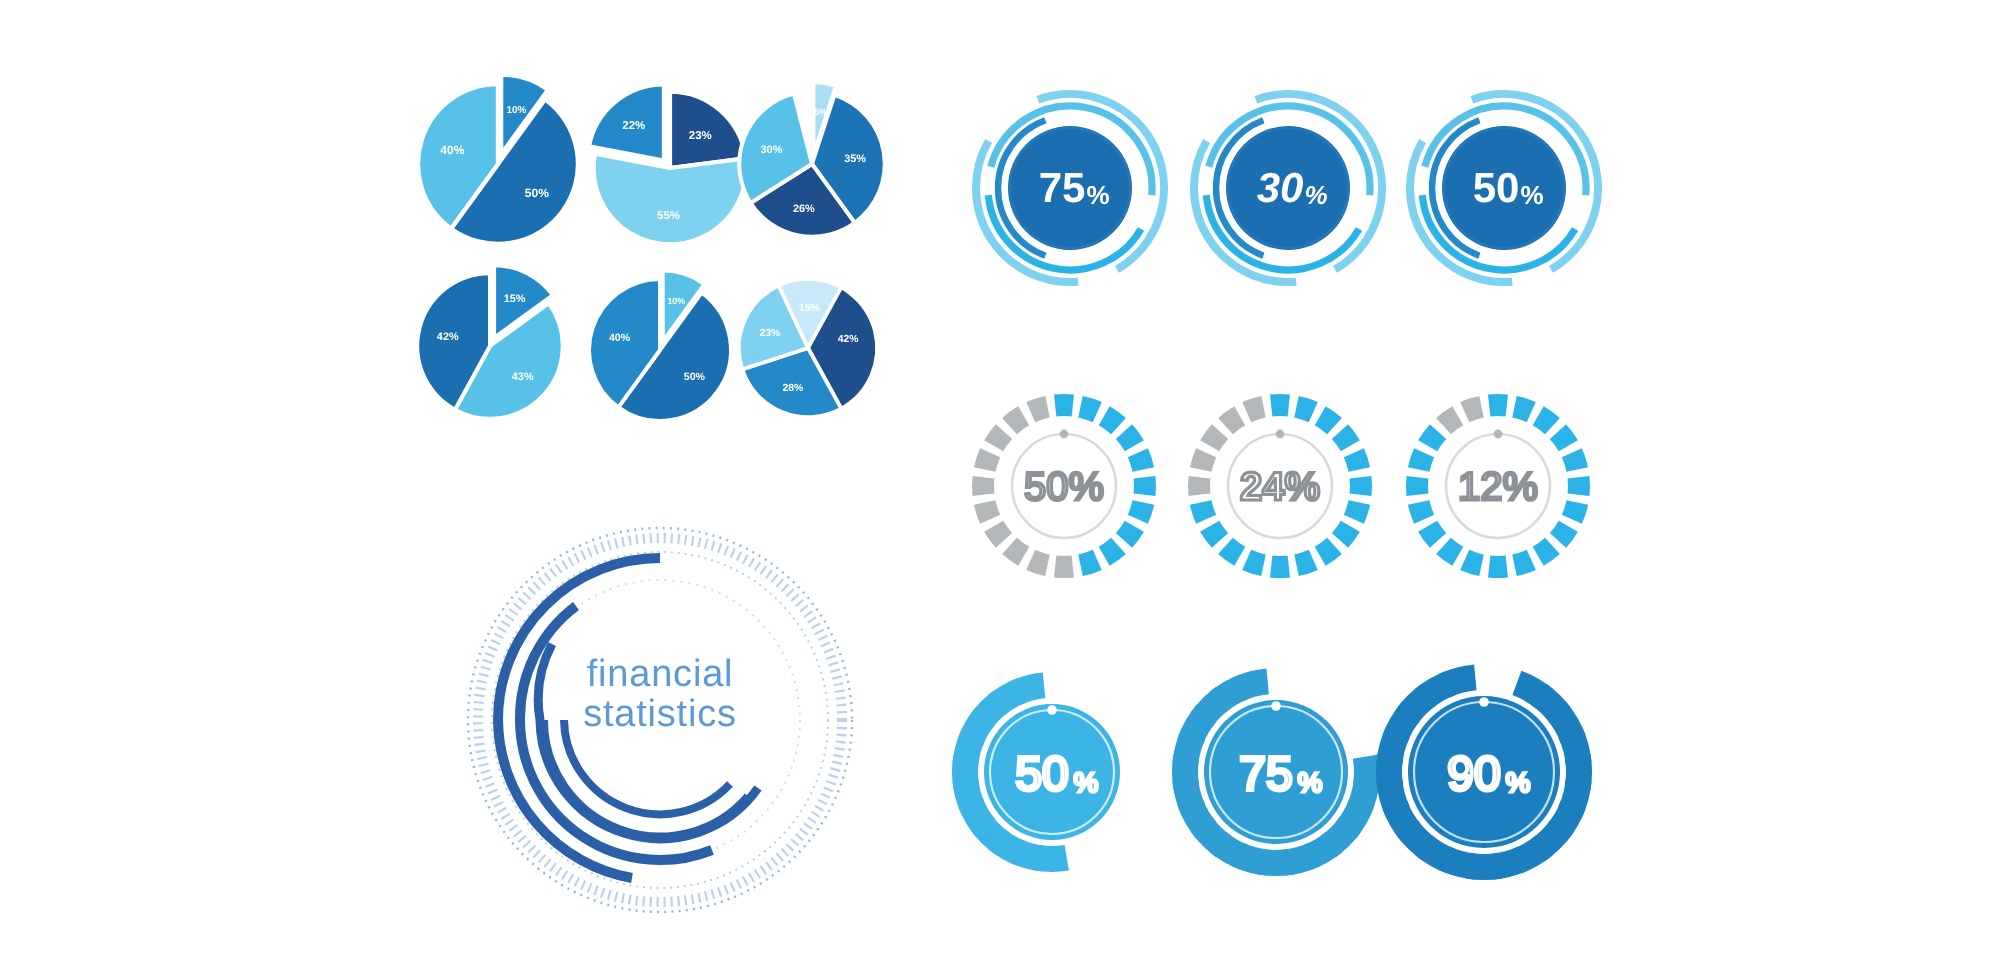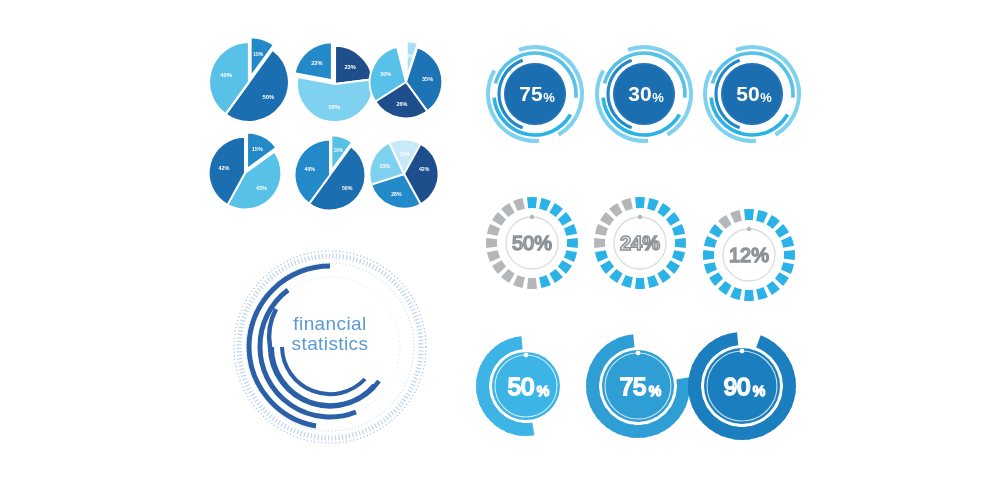--- a/index.html
+++ b/index.html
@@ -120,21 +120,21 @@
           <path d="M 44 44 L 63.27014696406862 79.05226720175455 A 40 40 0 0 1 5.957739348193861 56.3606797749979 Z" fill="#2389c9" stroke="#ffffff" stroke-width="2.2" stroke-linejoin="round"></path>
           <text x="35.16501073556773" y="68.91463566131803" text-anchor="middle" class="pielabel" font-size="6">28%</text>
           <path d="M 44 44 L 5.957739348193861 56.3606797749979 A 40 40 0 0 1 26.96882833739708 7.806917901359228 Z" fill="#7fd2ef" stroke="#ffffff" stroke-width="2.2" stroke-linejoin="round"></path>
           <text x="21.97388898358445" y="37.06845062476527" text-anchor="middle" class="pielabel" font-size="6">23%</text>
           <path d="M 44 44 L 26.96882833739708 7.806917901359228 A 40 40 0 0 1 63.2701469640686 8.947732798245447 Z" fill="#c8e9fa" stroke="#ffffff" stroke-width="2.2" stroke-linejoin="round"></path>
           <text x="44.75385821787509" y="22.611842551222445" text-anchor="middle" class="pielabel" font-size="6">15%</text>
         </g>
     </svg>
   </div>
 
-  <div class="cell" style="left:224px;top:244px;">
+  <div class="cell" style="left:224px;top:257px;">
     <svg width="212" height="206" viewBox="0 0 212 206">
       <g>
         <circle cx="106" cy="103" r="96" fill="none" stroke="#7fa9d8" stroke-width="1.2" stroke-dasharray="1 2.6" opacity="0.85"></circle>
         <circle cx="106" cy="103" r="91" fill="none" stroke="#8fb4dd" stroke-width="5" stroke-dasharray="1.1 2.4" opacity="0.6"></circle>
         <circle cx="106" cy="103" r="84" fill="none" stroke="#9dbfe2" stroke-width="1" stroke-dasharray="1 2.4" opacity="0.75"></circle>
         <circle cx="106" cy="103" r="70" fill="none" stroke="#aac9e8" stroke-width="1" stroke-dasharray="1 3" opacity="0.6"></circle>
       </g>
       <g fill="none" stroke="#2b5fa8" stroke-linecap="butt">
         <path d="M 106 22 A 81 81 0 0 0 25 103 A 81 81 0 0 0 92 182" stroke-width="5"></path>
         <path d="M 64 46 A 70 70 0 0 0 36 103 A 70 70 0 0 0 132 168" stroke-width="5"></path>
@@ -155,21 +155,21 @@
           <path d="M 87.50704155516199 72.5 A 41 41 0 0 1 11.156017378238431 55.573385452654" fill="none" stroke="#2bb3e8" stroke-width="3.6" stroke-linecap="butt"></path>
           <path d="M 12.397041122148195 41.388419150796665 A 41 41 0 0 1 92.84398262176157 55.57338545265401" fill="none" stroke="#57c1e8" stroke-width="3.6" stroke-linecap="butt"></path>
           <path d="M 39.687274840275926 85.8289343482927 A 36 36 0 0 1 39.687274840275904 18.171065651707302" fill="none" stroke="#2389c9" stroke-width="3.2" stroke-linecap="butt"></path>
           <circle cx="52" cy="52" r="31" fill="#1b6eb0"></circle>
           <circle cx="52" cy="52" r="30" fill="none" stroke="#2f7fc0" stroke-width="1.2" opacity="0.55"></circle>
           <text x="48" y="59" text-anchor="middle" class="ringnum">75</text>
           <text x="66" y="60" text-anchor="middle" class="ringpct">%</text>
         </g>
     </svg>
   </div>
-  <div class="cell" style="left:592px;top:42px;">
+  <div class="cell" style="left:592px;top:42px;font-style:italic;">
     <svg width="104" height="104" viewBox="0 0 104 104">
       <g class="ring-target">
           <path d="M 35.92505326369357 7.834446823062301 A 47 47 0 0 1 75.5 92.70319397786861" fill="none" stroke="#7fd2ef" stroke-width="4" stroke-linecap="butt"></path>
           <path d="M 56.096319909139936 98.82115081031205 A 47 47 0 0 1 11.296806022131385 28.499999999999996" fill="none" stroke="#7fd2ef" stroke-width="4" stroke-linecap="butt"></path>
           <path d="M 87.50704155516199 72.5 A 41 41 0 0 1 11.156017378238431 55.573385452654" fill="none" stroke="#2bb3e8" stroke-width="3.6" stroke-linecap="butt"></path>
           <path d="M 12.397041122148195 41.388419150796665 A 41 41 0 0 1 92.84398262176157 55.57338545265401" fill="none" stroke="#57c1e8" stroke-width="3.6" stroke-linecap="butt"></path>
           <path d="M 39.687274840275926 85.8289343482927 A 36 36 0 0 1 39.687274840275904 18.171065651707302" fill="none" stroke="#2389c9" stroke-width="3.2" stroke-linecap="butt"></path>
           <circle cx="52" cy="52" r="31" fill="#1b6eb0"></circle>
           <circle cx="52" cy="52" r="30" fill="none" stroke="#2f7fc0" stroke-width="1.2" opacity="0.55"></circle>
           <text x="48" y="59" text-anchor="middle" class="ringnum">30</text>
@@ -244,21 +244,21 @@
           <path d="M 4.963908265709144 40.63247944755184 A 46 46 0 0 1 8.058945995453918 31.106932779780056 L 18.088328474801898 35.6248401585283 A 35 35 0 0 0 15.733408463039567 42.87253871009379 Z" fill="#b4b7ba"></path>
           <path d="M 10.062854533499447 27.17404083094044 A 46 46 0 0 1 15.94996613560572 19.07112685800528 L 24.092365537960873 26.467161739786626 A 35 35 0 0 0 19.61304149288001 32.632422371367724 Z" fill="#b4b7ba"></path>
           <path d="M 19.07112685800527 15.949966135605727 A 46 46 0 0 1 27.174040830940427 10.062854533499447 L 32.63242237136772 19.613041492880015 A 35 35 0 0 0 26.46716173978662 24.09236553796088 Z" fill="#b4b7ba"></path>
           <path d="M 31.106932779780063 8.058945995453918 A 46 46 0 0 1 40.6324794475518 4.963908265709151 L 42.872538710093764 15.733408463039567 A 35 35 0 0 0 35.62484015852831 18.088328474801898 Z" fill="#b4b7ba"></path>
           <circle cx="50" cy="50" r="26" fill="#ffffff" stroke="#d8dbde" stroke-width="1.3"></circle>
           <circle cx="50" cy="24" r="2.2" fill="#b4b7ba"></circle>
           <text x="50" y="57" text-anchor="middle" class="seg-num">24%</text>
         </g>
     </svg>
   </div>
-  <div class="cell" style="left:699px;top:205px;">
+  <div class="cell" style="left:699px;top:193px;">
     <svg width="100" height="100" viewBox="0 0 100 100">
       <g class="seg-target">
           <path d="M 44.992123756809626 4.273408441773299 A 46 46 0 0 1 55.00787624319038 4.273408441773299 L 53.81034061981877 15.20802816221881 A 35 35 0 0 0 46.18965938018124 15.20802816221881 Z" fill="#2bb3e8"></path>
           <path d="M 59.36752055244817 4.963908265709144 A 46 46 0 0 1 68.89306722021995 8.058945995453925 L 64.3751598414717 18.0883284748019 A 35 35 0 0 0 57.12746128990622 15.733408463039567 Z" fill="#2bb3e8"></path>
           <path d="M 72.82595916905957 10.062854533499454 A 46 46 0 0 1 80.92887314199473 15.949966135605727 L 73.53283826021338 24.09236553796088 A 35 35 0 0 0 67.36757762863229 19.613041492880022 Z" fill="#2bb3e8"></path>
           <path d="M 84.05003386439428 19.07112685800527 A 46 46 0 0 1 89.93714546650054 27.174040830940424 L 80.38695850711997 32.63242237136771 A 35 35 0 0 0 75.90763446203913 26.46716173978662 Z" fill="#2bb3e8"></path>
           <path d="M 91.94105400454607 31.106932779780045 A 46 46 0 0 1 95.03609173429086 40.63247944755184 L 84.26659153696043 42.872538710093785 A 35 35 0 0 0 81.9116715251981 35.6248401585283 Z" fill="#2bb3e8"></path>
           <path d="M 95.7265915582267 44.99212375680963 A 46 46 0 0 1 95.7265915582267 55.00787624319037 L 84.79197183778119 53.81034061981876 A 35 35 0 0 0 84.79197183778119 46.18965938018124 Z" fill="#2bb3e8"></path>
           <path d="M 95.03609173429086 59.36752055244816 A 46 46 0 0 1 91.94105400454607 68.89306722021996 L 81.9116715251981 64.3751598414717 A 35 35 0 0 0 84.26659153696043 57.127461289906215 Z" fill="#2bb3e8"></path>
           <path d="M 89.93714546650054 72.82595916905957 A 46 46 0 0 1 84.05003386439428 80.92887314199473 L 75.90763446203913 73.53283826021338 A 35 35 0 0 0 80.38695850711997 67.36757762863229 Z" fill="#2bb3e8"></path>

